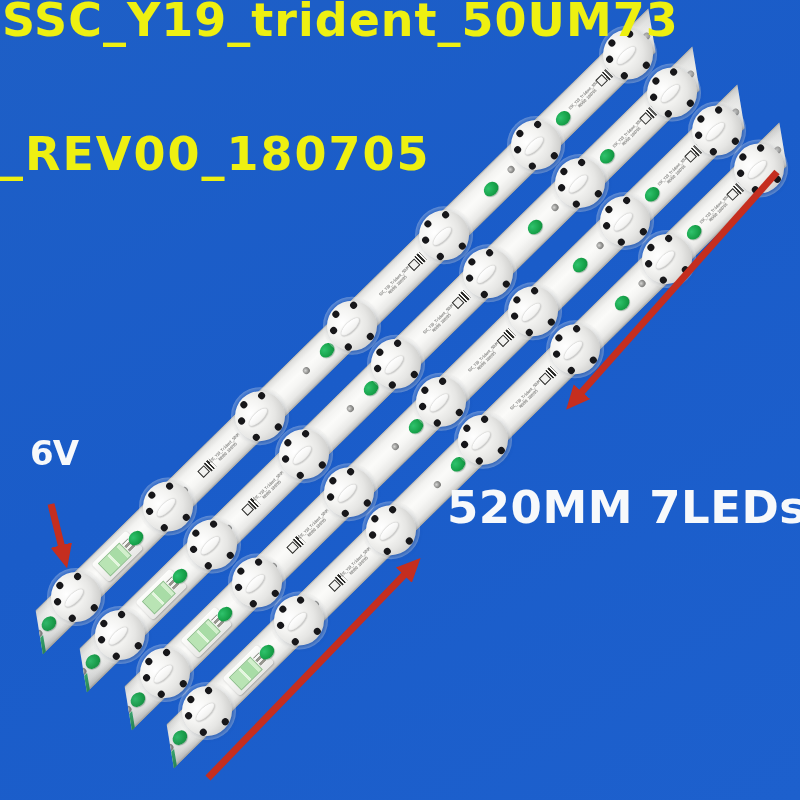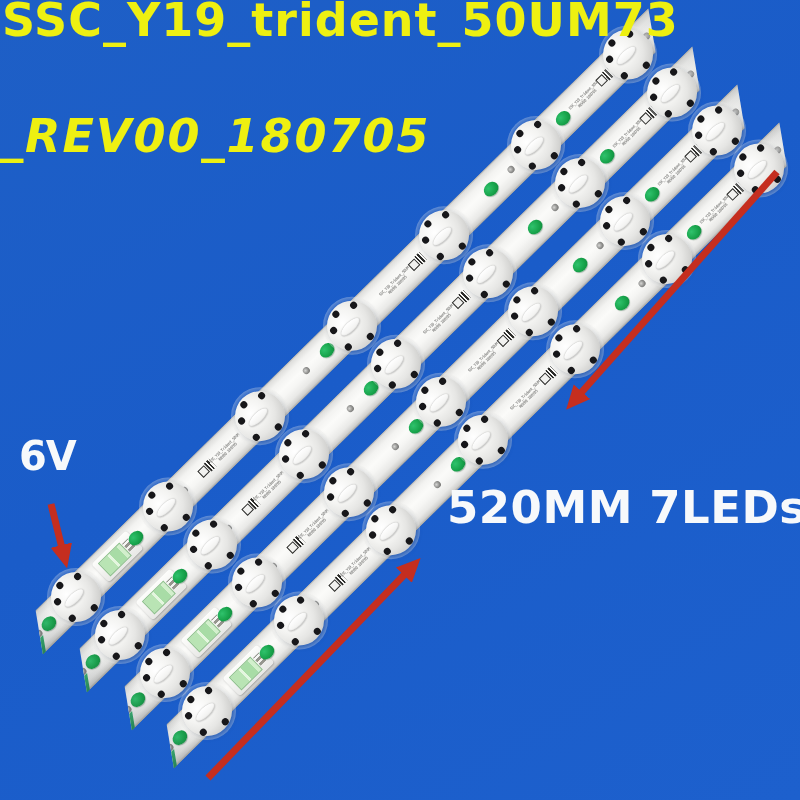--- a/index.html
+++ b/index.html
@@ -4,23 +4,23 @@
 <style>
   html,body{margin:0;padding:0;background:#0c2f66;}
   #scene{
     position:relative;width:800px;height:800px;overflow:hidden;
     background:linear-gradient(150deg,#1e5fc6 0%,#1a5cc9 45%,#1d60cd 100%);
     font-family:"DejaVu Sans","Liberation Sans",sans-serif;
   }
   
   .title{position:absolute;font-weight:bold;color:#eef011;line-height:1;white-space:nowrap;z-index:6;}
   #title1{left:2px;top:-3px;font-size:46px;letter-spacing:1px;}
-  #title2{left:0px;top:113px;font-size:46px;letter-spacing:2px;font-style:italic;}
+  #title2{left:0px;top:131px;font-size:46px;letter-spacing:2px;}
   .wlabel{position:absolute;font-weight:bold;color:#f7f9fb;line-height:1;white-space:nowrap;z-index:6;}
-  #voltage{left:19px;top:436px;font-size:40px;letter-spacing:-1px;}
+  #voltage{left:30px;top:436px;font-size:34px;letter-spacing:-1px;}
   #sizelabel{left:447px;top:485px;font-size:45px;letter-spacing:0.5px;}
   
   #arrow-layer{position:absolute;left:0;top:0;z-index:5;}
   
   #strips{position:absolute;left:0;top:0;width:800px;height:800px;z-index:2;}
   .strip{position:absolute;transform-origin:0 50%;}
   .board{
     position:absolute;inset:0;
     clip-path:polygon(26px 0,100% 0,calc(100% - 26px) 100%,0 100%);
     background:linear-gradient(to bottom,

